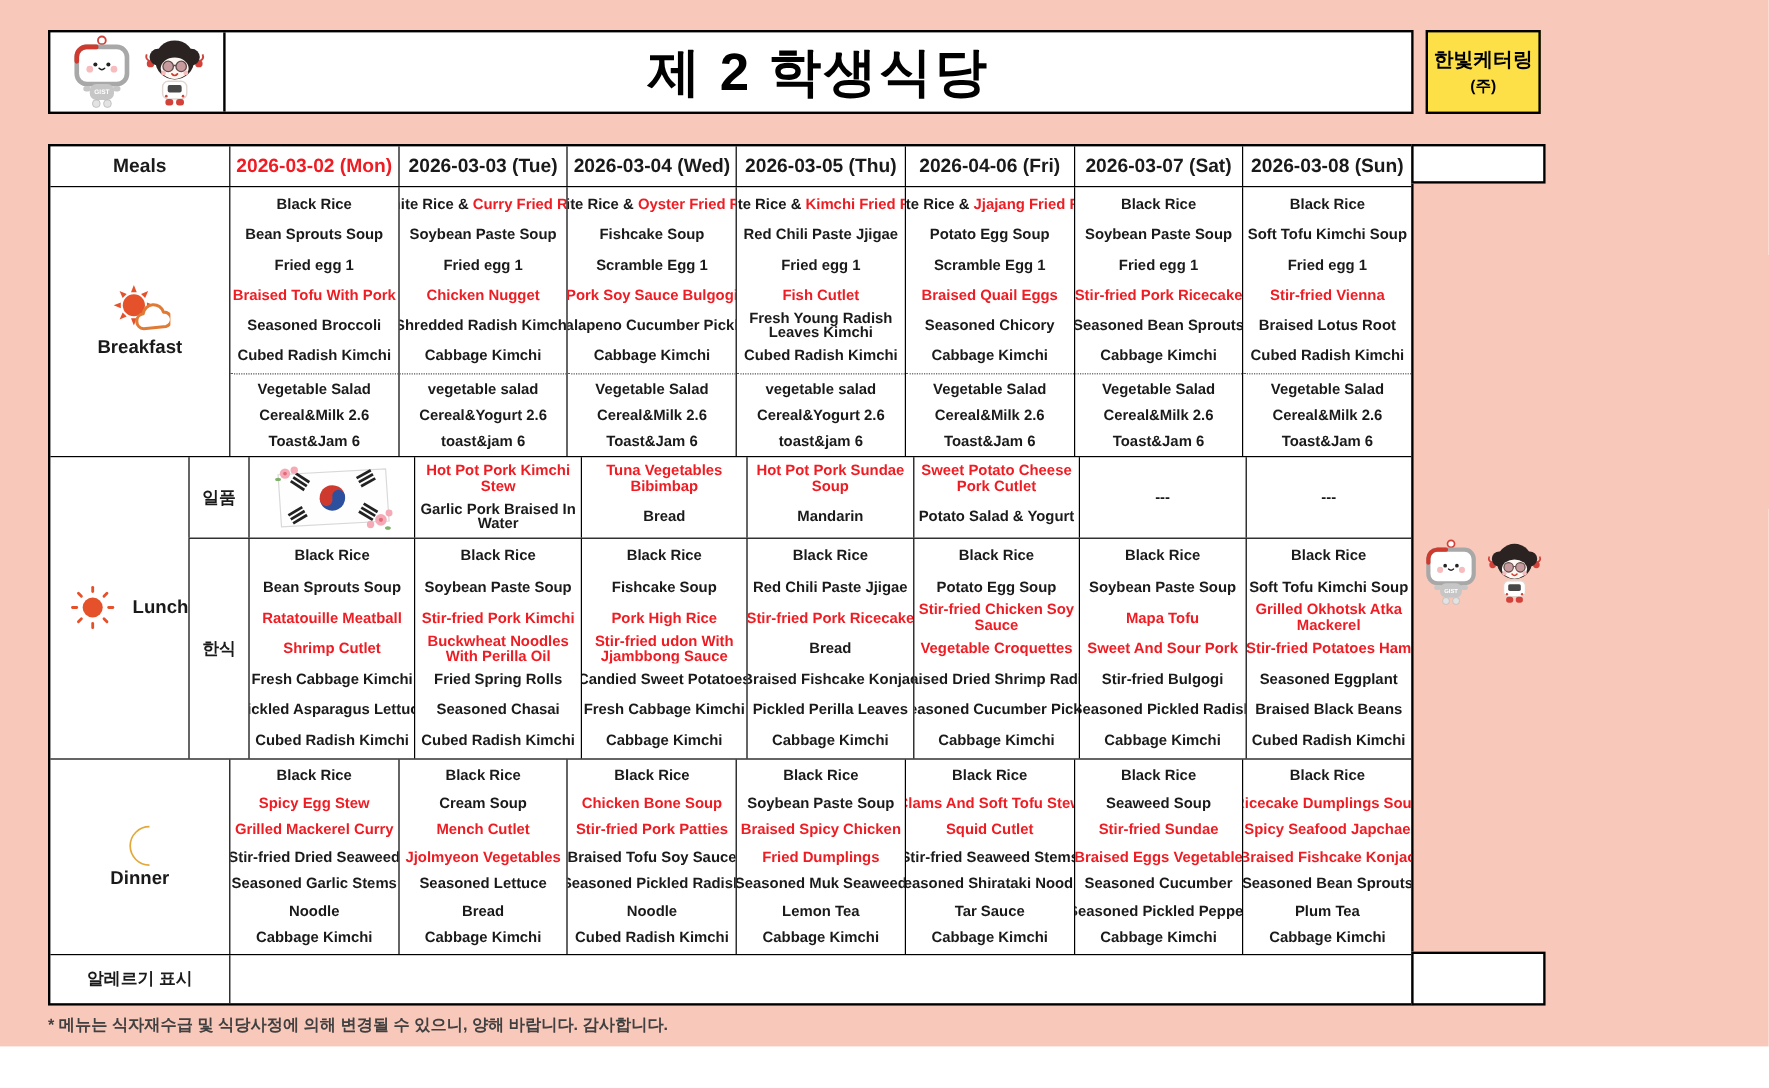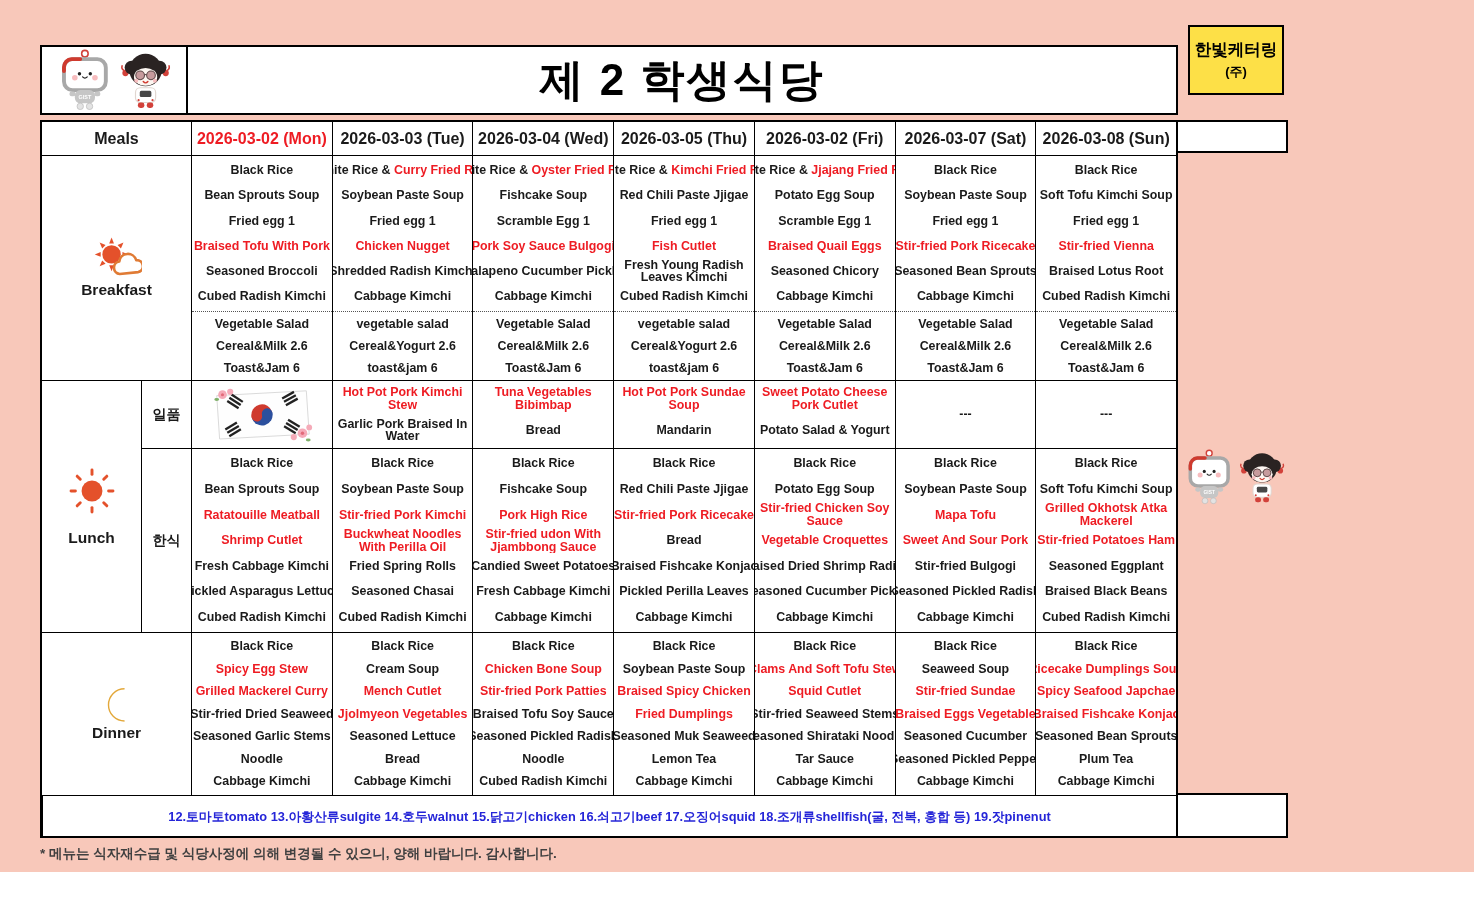--- a/index.html
+++ b/index.html
@@ -2,21 +2,21 @@
 <html style="--pink: #f8c8ba; --red: #ee1c23; --blue: #2525d8; --ink: #1a1a1a;"><head>
 <meta charset="utf-8">
 <style>
   * { box-sizing: border-box; margin: 0; padding: 0; }
   body { font-family: "Liberation Sans", "DejaVu Sans", sans-serif; background: #fff; }
   .page { position: relative; width: 1474px; height: 907px; background: #fff; overflow: hidden; }
   .pink-band { position: absolute; left: 0; top: 0; width: 1474px; height: 872px; background: var(--pink); }
 
   
   .top-band { position: absolute; left: 40px; top: 25px; width: 1138px; height: 70px;
-              background: #fff; border: 2px solid #000; display: flex; margin-top: 20px; }
+              background: #fff; border: 2px solid #000; display: flex; }
   .logo-box { width: 146px; border-right: 2px solid #000; display: flex; align-items: center;
               justify-content: center; gap: 8px; }
   .logo-box svg { height: 62px; }
   .title-box { flex: 1; display: flex; align-items: center; justify-content: center; }
   .page-title { font-size: 44px; font-weight: 800; color: #000; letter-spacing: 2px; }
   .vendor-box { position: absolute; left: 1188px; top: 25px; width: 96px; height: 70px;
                 background: #fde047; border: 2px solid #000; display: flex; flex-direction: column;
                 align-items: center; justify-content: center; }
   .vendor-line1 { font-size: 16.5px; font-weight: 800; }
   .vendor-line2 { font-size: 13px; font-weight: 700; margin-top: 2px; }
@@ -49,22 +49,22 @@
   .bf-cell .bf-side { flex: 1; border-top: 1.5px dotted #555; display: flex; flex-direction: column;
                       padding: 1px 0; }
   .mi { flex: 1 1 0; min-height: 0; display: flex; align-items: center; justify-content: center;
         overflow: hidden; font-size: 12.4px; font-weight: 700; line-height: 12.6px;
         text-align: center; padding: 0 1px; }
   .mi .nw { white-space: nowrap; }
   .mi.wrap { }
   .mi.wrap .nw { white-space: normal; }
   .red { color: var(--red); }
 
-  .lunch-label { width: 99px; display: flex; flex-direction: column; align-items: center;
-                 justify-content: center; gap: 14px; }
+  .lunch-label { width: 99px; display: flex; flex-direction: row; align-items: center;
+                 justify-content: center; gap: 14px; margin-left: 16px; }
   .lunch-right { flex: 1; display: flex; flex-direction: column; min-width: 0; }
   .sp-row { height: 67px; display: flex; min-width: 0; }
   .ks-row { flex: 1; border-top: 1px solid #000; display: flex; min-width: 0; }
   .sub-label { flex: 0 0 50px; border-left: 1px solid #000; display: flex; align-items: center;
                justify-content: center; font-size: 14px; font-weight: 800; }
   .sp-cell { padding: 2px 0; }
   .ks-cell { padding: 2px 0; }
   .dn-cell { padding: 2px 0; }
   .flag-wrap { flex: 1; display: flex; align-items: center; justify-content: center; }
   .flag-wrap svg { width: 106px; }
@@ -147,21 +147,21 @@
   </div>
 
   <div class="menu-table">
     <div class="trow header-row">
       <div class="meals-cell">Meals</div>
       <div class="daycols" id="date-cells">
           <div class="date-cell date-red">2026-03-02 (Mon)</div>
           <div class="date-cell">2026-03-03 (Tue)</div>
           <div class="date-cell">2026-03-04 (Wed)</div>
           <div class="date-cell">2026-03-05 (Thu)</div>
-          <div class="date-cell">2026-03-02 (Fri)</div>
+          <div class="date-cell">2026-04-06 (Fri)</div>
           <div class="date-cell">2026-03-07 (Sat)</div>
           <div class="date-cell">2026-03-08 (Sun)</div>
         </div>
     </div>
 
     <div class="trow bf-row">
       <div class="label-cell">
         <svg viewBox="0 0 46 40" width="50" class="icon-svg">
           <g fill="#e4512b">
             <polygon points="18,0.5 15.8,6 20.2,6"></polygon>
@@ -857,22 +857,22 @@
               <span class="nw"><span>Plum Tea</span></span>
             </div>
             <div class="mi">
               <span class="nw"><span>Cabbage Kimchi</span></span>
             </div>
           </div>
         </div>
     </div>
 
     <div class="trow al-row">
+      <div class="allergy-label">알레르기 표시</div>
       <div class="allergy-content">
-        <div>12.토마토tomato 13.아황산류sulgite 14.호두walnut 15.닭고기chicken 16.쇠고기beef 17.오징어squid 18.조개류shellfish(굴, 전복, 홍합 등) 19.잣pinenut</div>
       </div>
     </div>
   </div>
 
   <div class="extra-cell extra-header"></div>
   <div class="extra-cell extra-allergy"></div>
 
   <div class="side-mascots" id="side-mascots">
   <svg viewBox="0 0 72 80" class="icon-svg">
     <line x1="36" y1="14" x2="36" y2="8" stroke="#999" stroke-width="2.5"></line>

